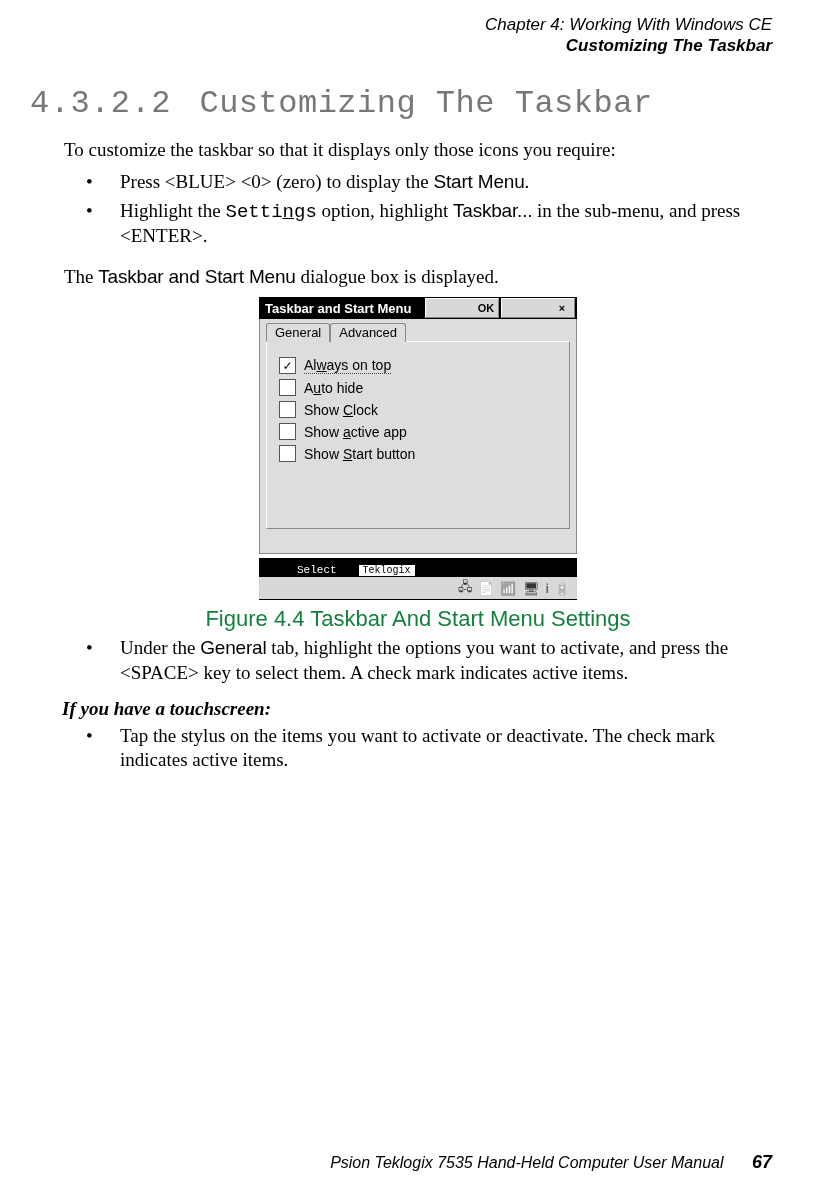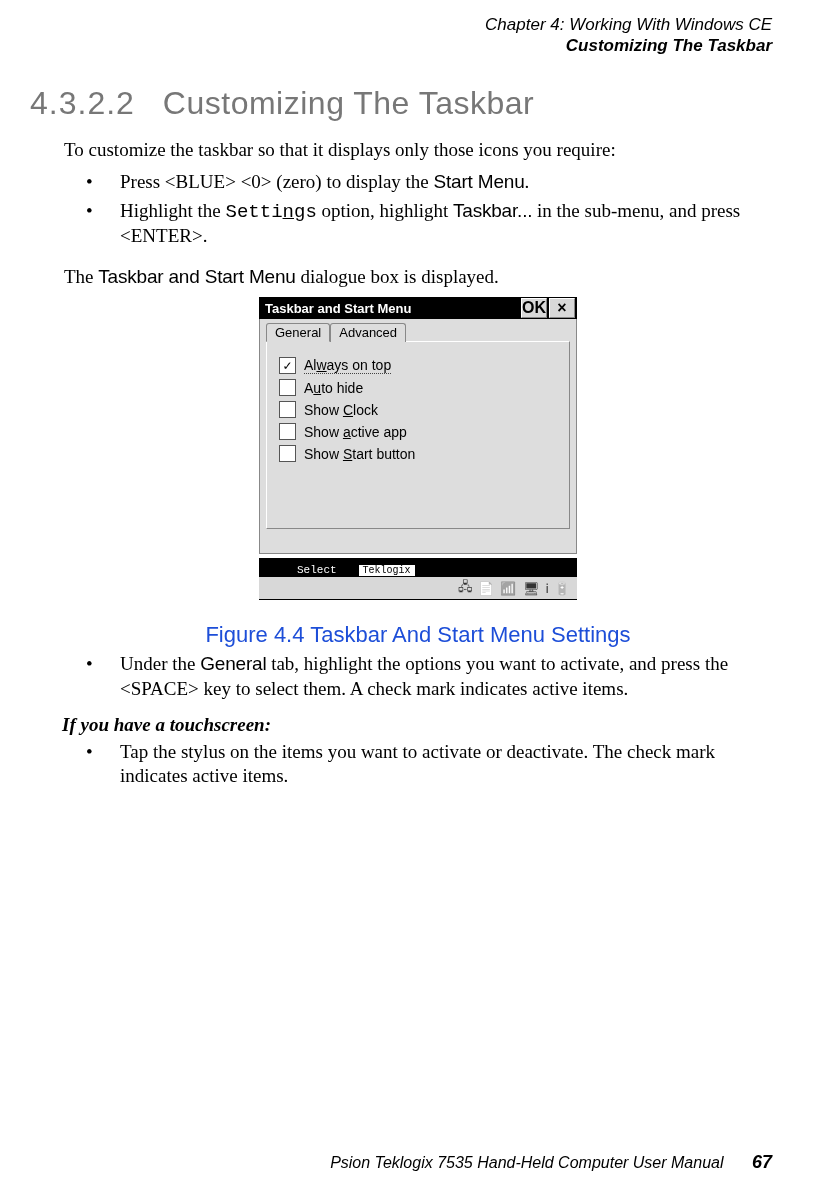--- a/index.html
+++ b/index.html
@@ -23,21 +23,21 @@
   .header-right {
     text-align: right;
     font-style: italic;
     font-family: Arial, sans-serif;
     font-size: 17px;
     line-height: 1.25;
     margin-bottom: 28px;
   }
   .header-right .bold { font-weight: bold; }
   .section-heading {
-    font-family: Liberation Sans, sans-serif;
+    font-family: Liberation Mono, monospace;
     font-stretch: condensed;
     letter-spacing: 0.5px;
     font-size: 32px;
     color: #777;
     margin: 0 0 4px -34px;
     font-weight: 400;
   }
   .section-heading .num { letter-spacing: 1px; margin-right: 28px; }
   .body-p { margin: 16px 0 8px 0; line-height: 1.28; }
   ul.bullets { list-style: none; padding: 0; margin: 4px 0 12px 0; }
@@ -81,25 +81,26 @@
     font-weight: bold;
     font-size: 13px;
   }
   .titlebar .t-title { flex: 1; }
   .t-btn {
     background: #d8d8d8;
     color: #000;
     border: 1px solid #888;
     border-top-color:#fff; border-left-color:#fff;
     width: 24px; height: 18px;
-    font-size: 16px;
+    font-size: 11px;
     font-weight: bold;
     display: inline-flex;
     align-items: center; justify-content: center;
     margin-left: 2px;
+    padding-left: 48px;
   }
   .tabs-area {
     background: #ddd;
     border: 1px solid #888;
     border-top: none;
     padding: 4px 6px 10px 6px;
     height: 235px;
     box-sizing: border-box;
   }
   .tabrow { display: flex; gap: 0; margin-bottom: -1px; }
@@ -154,22 +155,22 @@
     display:flex; justify-content:flex-end; align-items:center;
     gap:6px; padding: 0 6px;
     font-size: 13px; color:#333;
   }
   .tray .ico { filter: grayscale(1); }
   .fig-caption {
     font-family: Arial, "Helvetica Neue", sans-serif;
     font-stretch: condensed;
     letter-spacing: 0px;
     font-size: 22px;
-    color: #1d4ed8;
-    margin-top: 22px;
+    color: #15803d;
+    margin-top: 6px;
   }
   .subhead-it {
     font-style: italic;
     font-weight: bold;
     margin: 10px 0 2px -2px;
   }
   .footer {
     position: absolute;
     bottom: 24px;
     right: 64px;

